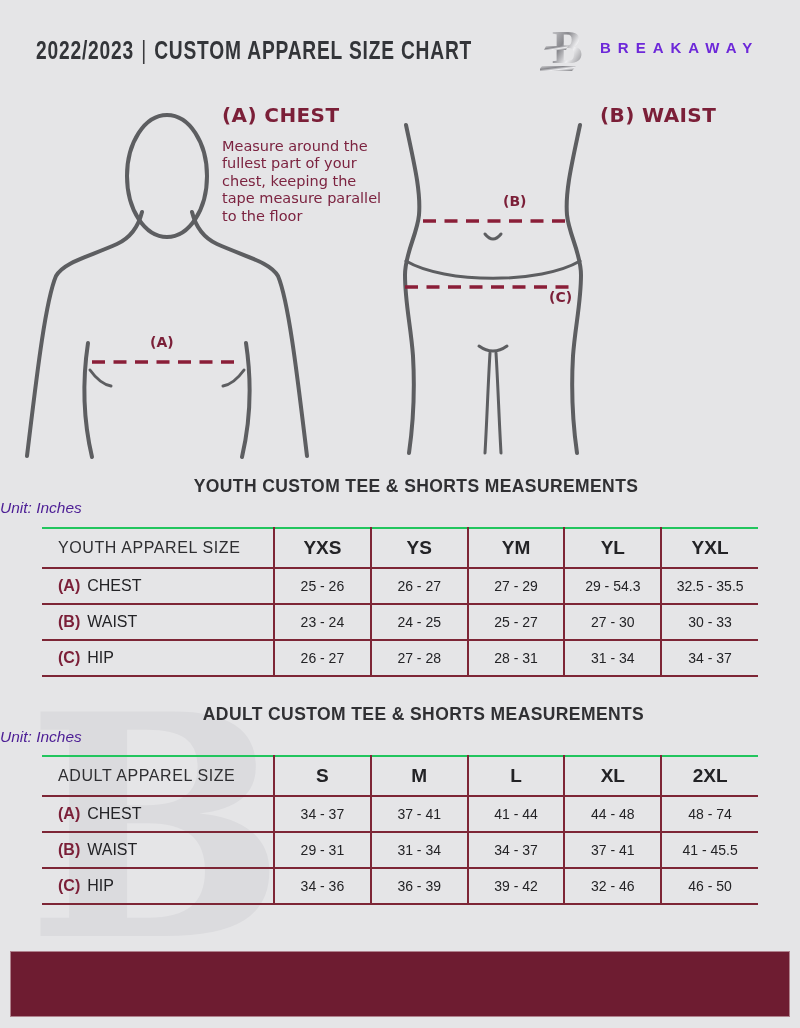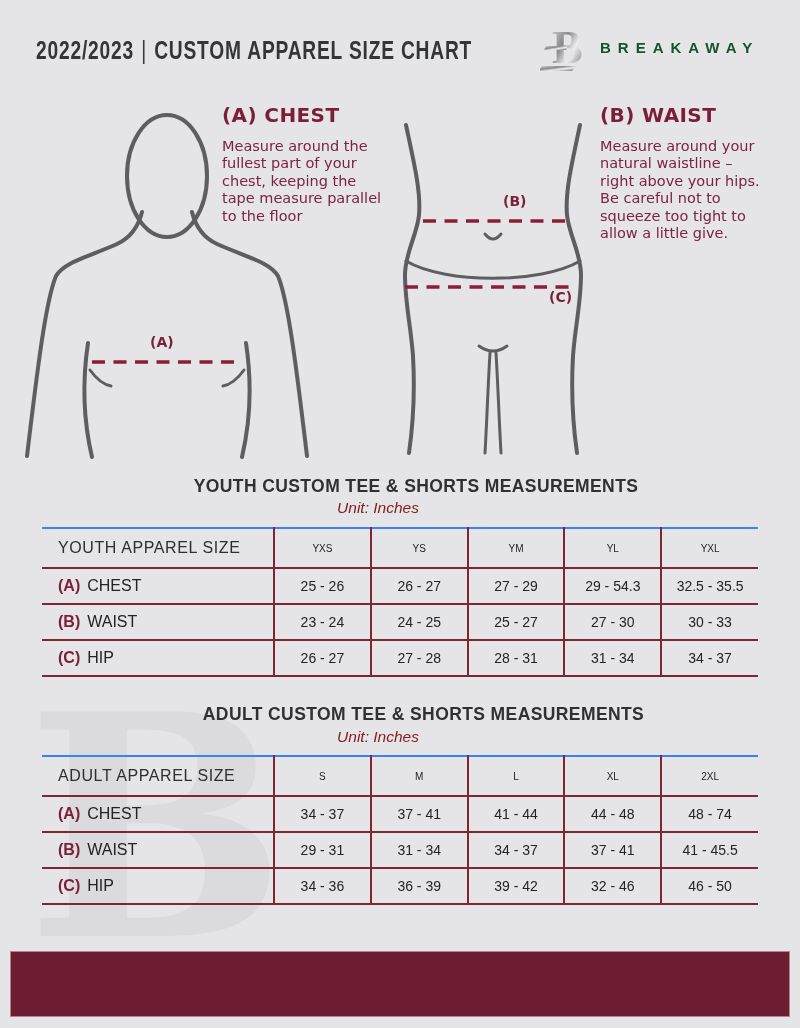--- a/index.html
+++ b/index.html
@@ -18,21 +18,21 @@
   }
   
   .hdr-title {
     position:absolute; left:36px; top:36px; z-index:2;
     white-space:nowrap; font-weight:bold; font-size:24px;
     letter-spacing:1px; color:#333539;
     transform:scale(0.80,1.05); transform-origin:left top;
   }
   .hdr-title .t-div { font-weight:normal; padding:0 9px; color:#3a3a3e; }
   .brand { position:absolute; left:540px; top:22px; z-index:2; display:flex; align-items:center; gap:13px; }
-  .brand-name { font-size:15px; font-weight:bold; letter-spacing:7px; color:#14532d; }
+  .brand-name { font-size:15px; font-weight:bold; letter-spacing:7px; color:#6d28d9; }
   
   .fig { position:absolute; z-index:1; }
   .fig-upper { left:12px;  top:100px; width:310px; height:360px; }
   .fig-lower { left:390px; top:113px; width:220px; height:345px; }
   .body-line { fill:none; stroke:#5d5e61; stroke-width:4; stroke-linecap:round; }
   .thin-line { fill:none; stroke:#5d5e61; stroke-width:3; stroke-linecap:round; }
   .dash-line { fill:none; stroke:#8a1e38; stroke-width:3.5; stroke-dasharray:13 8.5; }
   .marker {
     position:absolute; z-index:2; font-family:"DejaVu Sans", sans-serif;
     font-weight:bold; font-size:14px; color:#7b1f38;
@@ -50,38 +50,38 @@
   .note-chest { left:222px; top:103px; width:195px; }
   .note-waist { left:600px; top:103px; width:195px; }
   .note-hips  { left:600px; top:281px; width:198px; }
   
   .tbl-title {
     position:absolute; left:16px; width:800px; z-index:1; text-align:center;
     font-size:17.5px; font-weight:bold; letter-spacing:0.4px; color:#303033;
   }
   .t-youth { top:476px; } .t-adult { top:704px;padding-left:15px; }
   .tbl-unit {
-    position:absolute; left:0; width:756px; z-index:1; text-align:center;
-    font-size:15.5px; font-style:italic; color:#7f1d1d;
+    position:absolute; left:0; width:756px; z-index:1; text-align:left;
+    font-size:15.5px; font-style:italic; color:#4c1d95;
   }
   .u-youth { top:499px; } .u-adult { top:728px; }
   .size-table {
     position:absolute; left:42px; width:716px; z-index:1;
     border-collapse:collapse; table-layout:fixed; color:#232326;
   }
   .youth { top:527px; } .adult { top:755px; }
   .size-table col.c-label { width:232px; }
   .size-table th, .size-table td { text-align:center; vertical-align:middle; padding:0; }
-  .size-table thead th { height:40px; font-size:10px; font-weight:normal; }
+  .size-table thead th { height:40px; font-size:19px; font-weight:bold; }
   .size-table tbody td { height:36px; font-size:14px; }
   .size-table .lbl { text-align:left; padding-left:16px; }
   .size-table thead th.lbl { font-weight:normal; font-size:16px; letter-spacing:0.6px; color:#2e2e31; }
   .size-table tbody td.lbl { font-size:16px; }
   .size-table .pfx { color:#7b1f38; font-weight:bold; margin-right:7px; }
-  .size-table thead tr { border-top:2px solid #3b82f6; border-bottom:2px solid #7d2636; }
+  .size-table thead tr { border-top:2px solid #22c55e; border-bottom:2px solid #7d2636; }
   .size-table tbody tr { border-bottom:2px solid #7d2636; }
   .size-table th + th, .size-table td + td { border-left:2px solid #7d2636; }
   
   .footer-bar {
     position:absolute; left:10px; top:951px; width:780px; height:66px; z-index:3;
     background:#6e1c31; border:1px solid rgba(255,255,255,0.45);
   }
 </style>
 </head>
 <body>
@@ -141,26 +141,20 @@
   <div class="note note-chest">
     <h3>(A) CHEST</h3>
     <p>Measure around the
 fullest part of your
 chest, keeping the
 tape measure parallel
 to the floor</p>
   </div>
   <div class="note note-waist">
     <h3>(B) WAIST</h3>
-    <p>Measure around your
-natural waistline –
-right above your hips.
-Be careful not to
-squeeze too tight to
-allow a little give.</p>
   </div>
 
   <h2 class="tbl-title t-youth">YOUTH CUSTOM TEE &amp; SHORTS MEASUREMENTS</h2>
   <div class="tbl-unit u-youth">Unit: Inches</div>
   <table class="size-table youth">
     <colgroup>
         <col class="c-label">
         <col>
         <col>
         <col>

